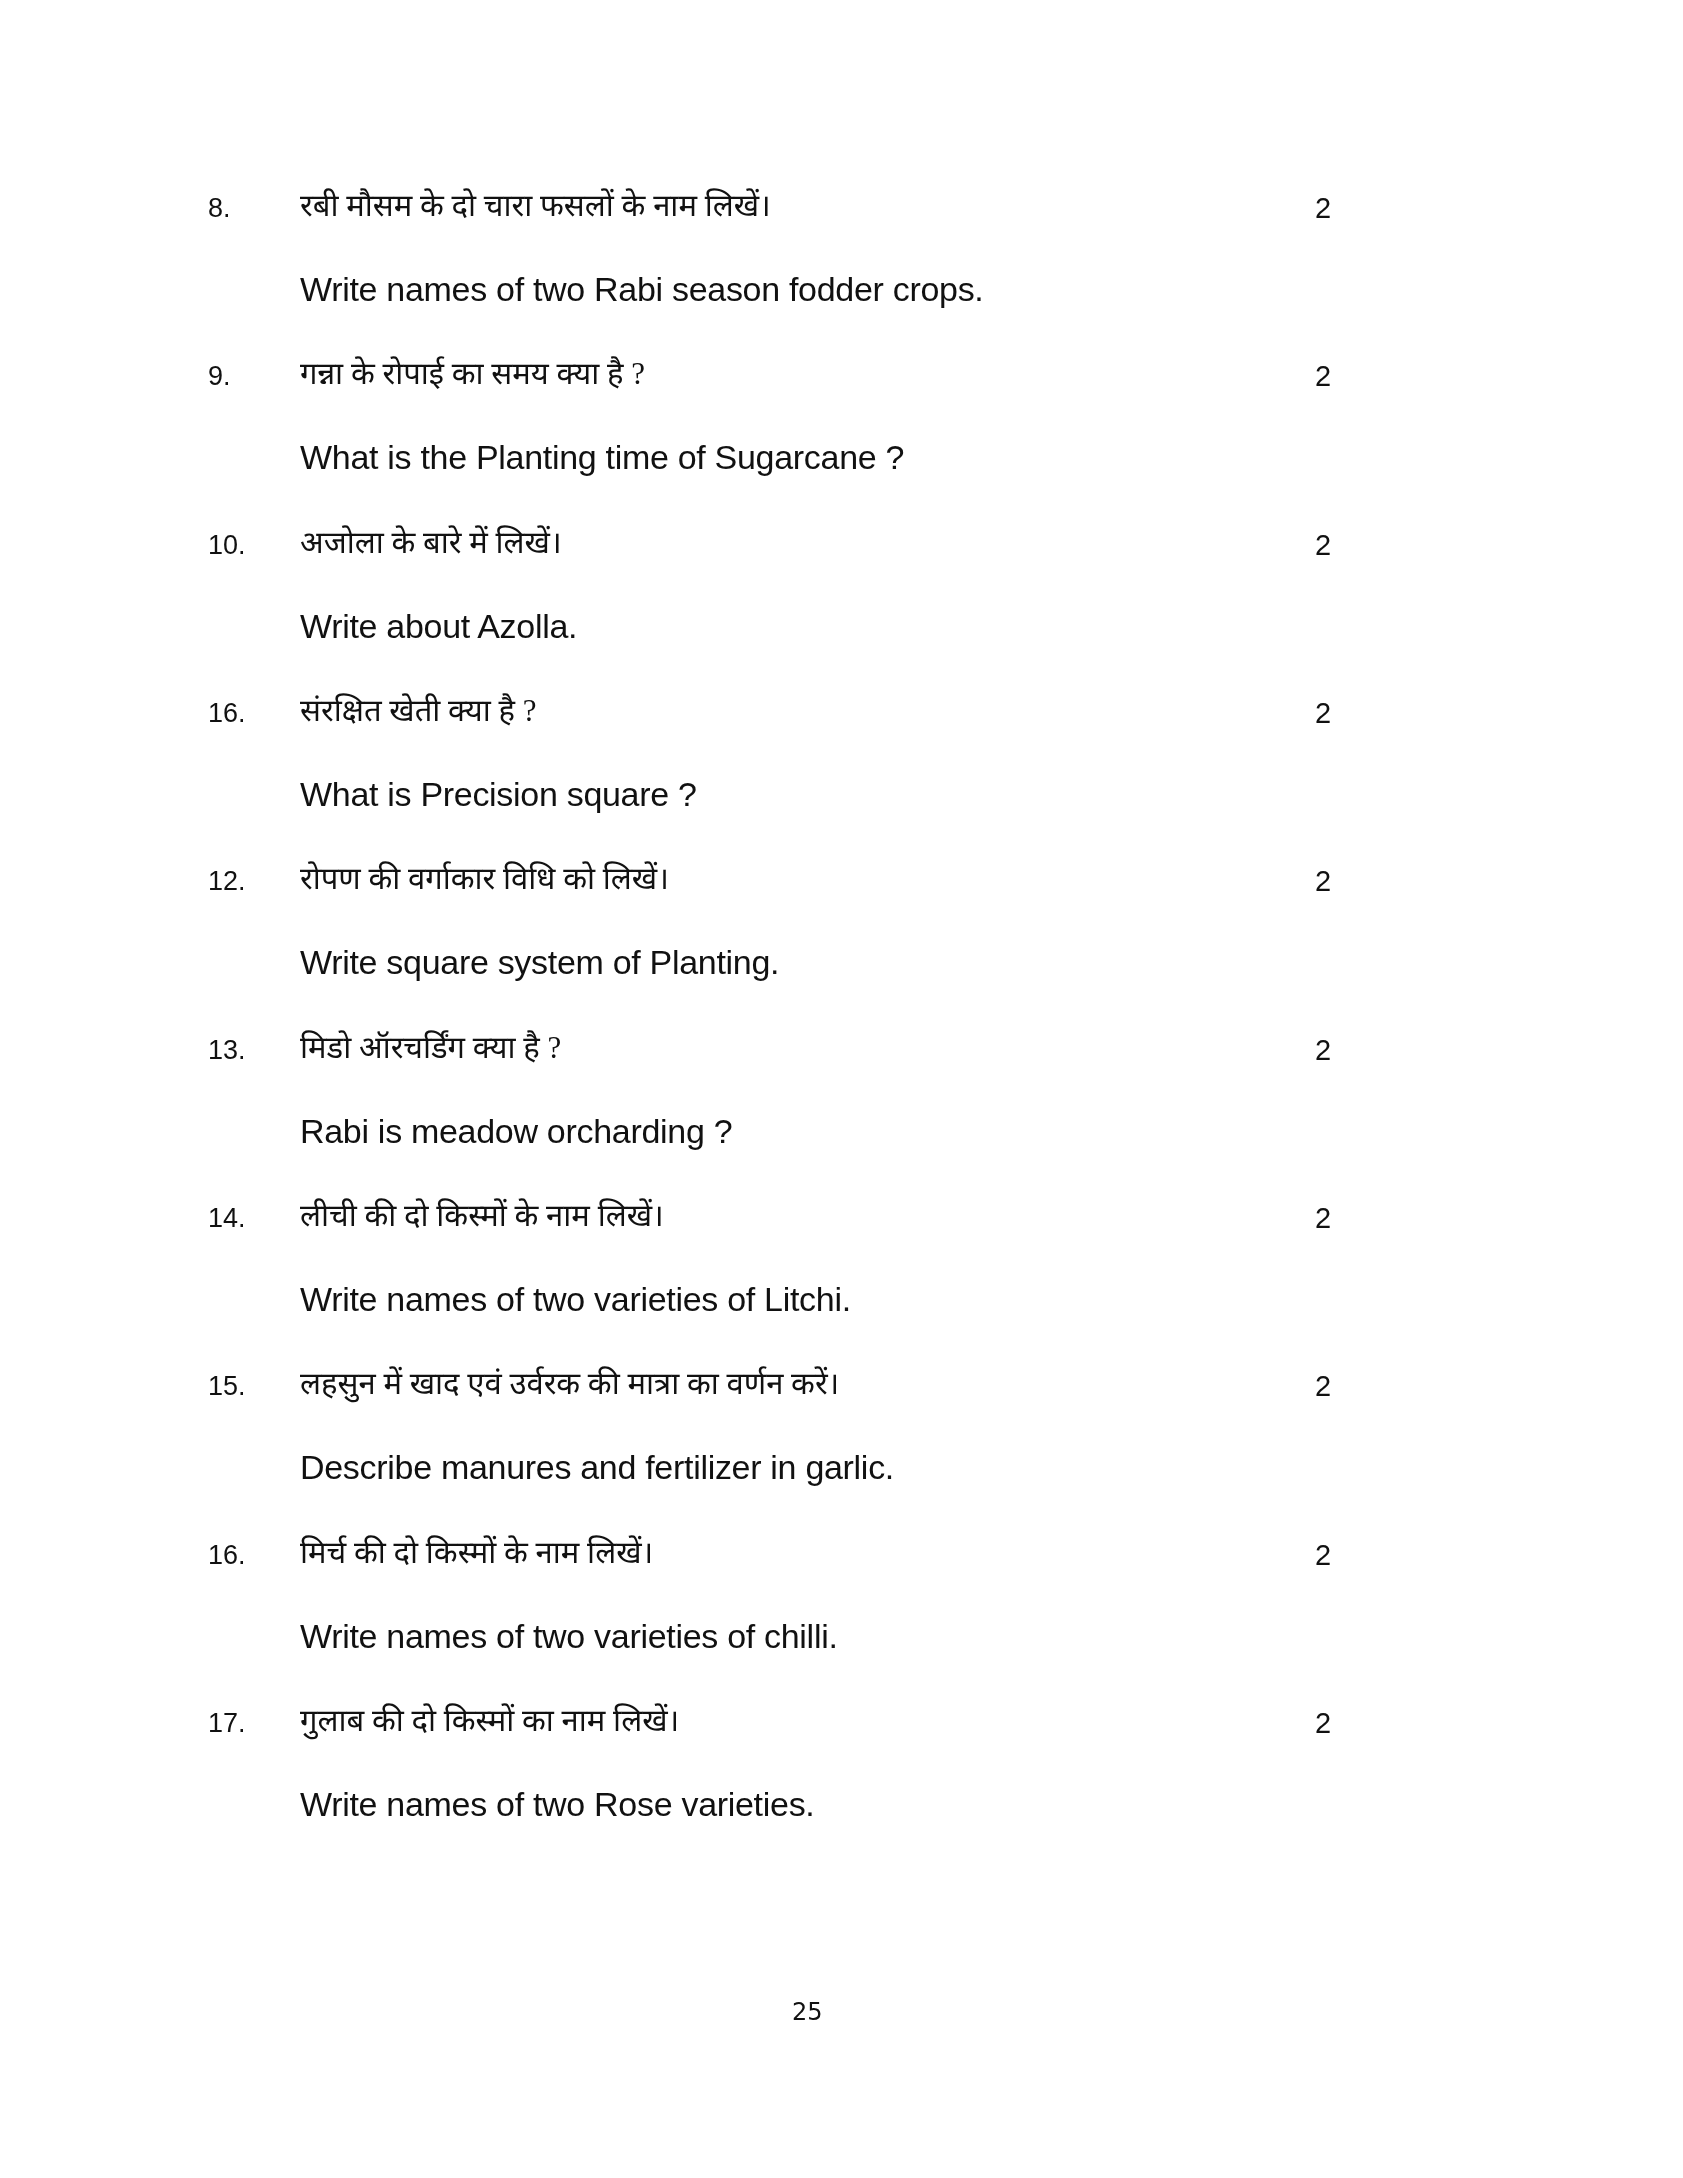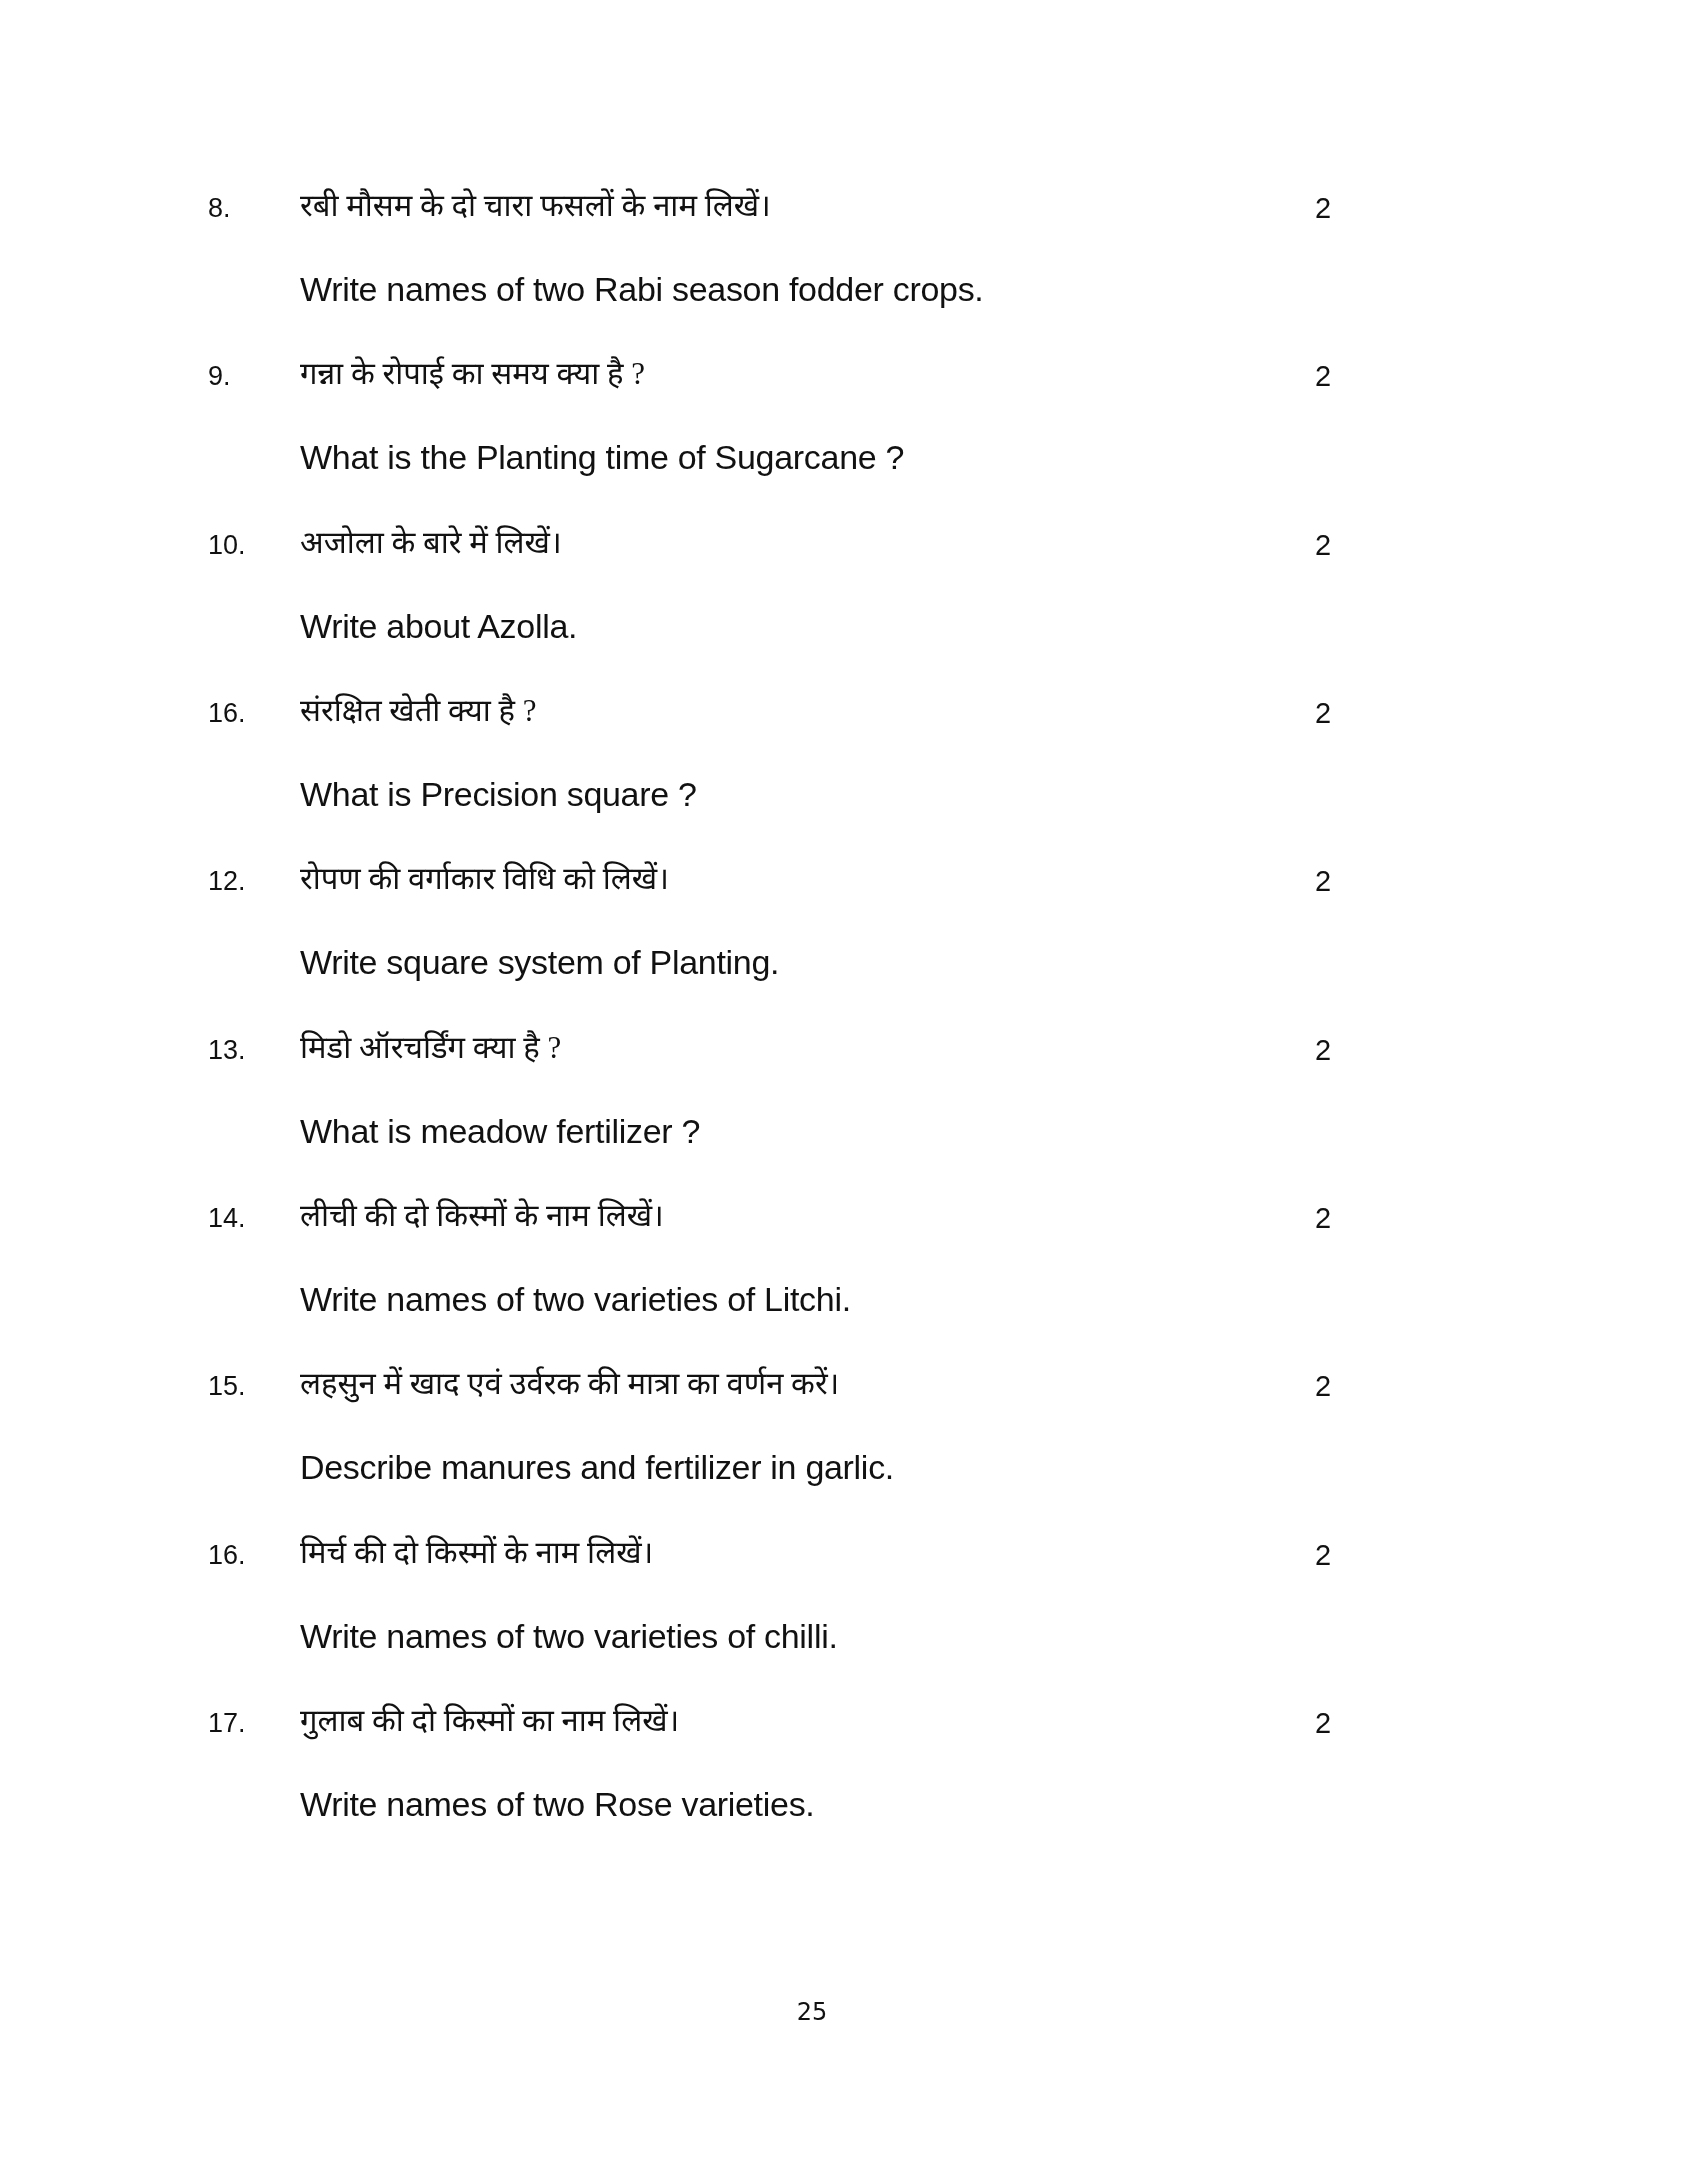--- a/index.html
+++ b/index.html
@@ -3,21 +3,21 @@
 <meta charset="utf-8">
 <style>
   html, body { margin: 0; padding: 0; background: #ffffff; }
   body { width: 1683px; height: 2178px; position: relative; overflow: hidden;
          font-family: "Liberation Sans", "DejaVu Sans", sans-serif; color: #111; }
   .q { position: absolute; left: 0; width: 1683px; height: 168px; }
   .num { position: absolute; left: 208px; top: 0; font-size: 27px; line-height: 36px; }
   .hi { position: absolute; left: 300px; top: -4px; font-family: Liberation Serif, serif; font-size: 31px; line-height: 40px; }
   .marks { position: absolute; left: 1315px; top: 0; font-size: 29px; line-height: 36px; }
   .en { position: absolute; left: 300px; top: 79px; font-size: 34px; line-height: 40px; letter-spacing: -0.3px; }
-  .page-num { position: absolute; left: 792px; top: 1998px; width: 40px; text-align: center;
+  .page-num { position: absolute; left: 792px; top: 1998px; width: 40px; text-align: left;
               font-family: "DejaVu Sans", sans-serif; font-size: 24px; }
 </style>
 </head>
 <body>
 
 <div>
   <div class="q" style="top:190px">
     <span class="num">8.</span>
     <span class="hi">रबी मौसम के दो चारा फसलों के नाम लिखें।</span>
     <span class="marks">2</span>
@@ -44,21 +44,21 @@
   <div class="q" style="top:863px">
     <span class="num">12.</span>
     <span class="hi">रोपण की वर्गाकार विधि को लिखें।</span>
     <span class="marks">2</span>
     <span class="en">Write square system of Planting.</span>
   </div>
   <div class="q" style="top:1032px">
     <span class="num">13.</span>
     <span class="hi">मिडो ऑरचर्डिंग क्या है ?</span>
     <span class="marks">2</span>
-    <span class="en">What is meadow fertilizer ?</span>
+    <span class="en">Rabi is meadow orcharding ?</span>
   </div>
   <div class="q" style="top:1200px">
     <span class="num">14.</span>
     <span class="hi">लीची की दो किस्मों के नाम लिखें।</span>
     <span class="marks">2</span>
     <span class="en">Write names of two varieties of Litchi.</span>
   </div>
   <div class="q" style="top:1368px">
     <span class="num">15.</span>
     <span class="hi">लहसुन में खाद एवं उर्वरक की मात्रा का वर्णन करें।</span>

